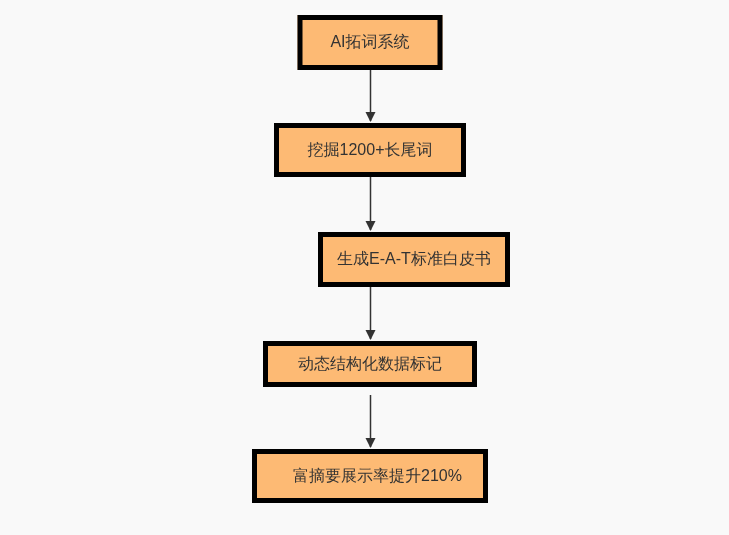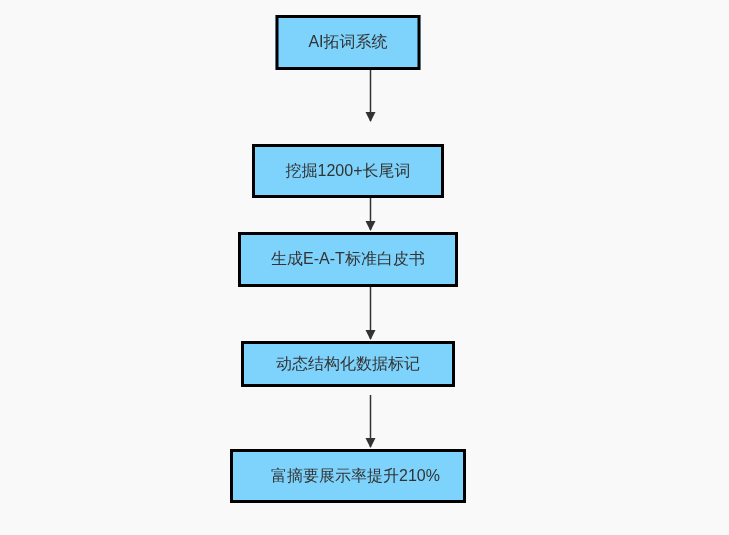--- a/index.html
+++ b/index.html
@@ -16,25 +16,25 @@
     overflow: hidden;
   }
   .edges {
     position: absolute;
     left: 0;
     top: 0;
     pointer-events: none;
   }
   .node {
     position: absolute;
-    left: 348px;
+    left: 370px;
     transform: translateX(-50%);
     box-sizing: border-box;
-    background: #7dd3fc;
-    border: 3px solid #000000;
+    background: #fdba74;
+    border: 5px solid #000000;
     color: #333333;
     font-size: 16px;
     display: flex;
     align-items: center;
     justify-content: center;
     text-align: center;
     white-space: nowrap;
   }
 </style>
 </head>
@@ -59,25 +59,25 @@
     </g>
     <g>
       <line x1="370.5" y1="395" x2="370.5" y2="447" stroke="#333333" stroke-width="1.5" marker-end="url(#arrowhead)"></line>
     </g>
   </svg>
 
   <div class="node" style="top:15px;  width:145px; height:55px;">
     <span>AI拓词系统</span>
   </div>
 
-  <div class="node" style="top:123px; width:192px; height:54px;margin-top:21px;">
+  <div class="node" style="top:123px; width:192px; height:54px;">
     <span>挖掘1200+长尾词</span>
   </div>
 
-  <div class="node" style="top:232px; width:220px; height:55px;">
+  <div class="node" style="top:232px; width:192px; height:55px;margin-left:44px;">
     <span>生成E-A-T标准白皮书</span>
   </div>
 
   <div class="node" style="top:341px; width:214px; height:46px;">
     <span>动态结构化数据标记</span>
   </div>
 
   <div class="node" style="top:449px; width:236px; height:54px;padding-left:15px;">
     <span>富摘要展示率提升210%</span>
   </div>

